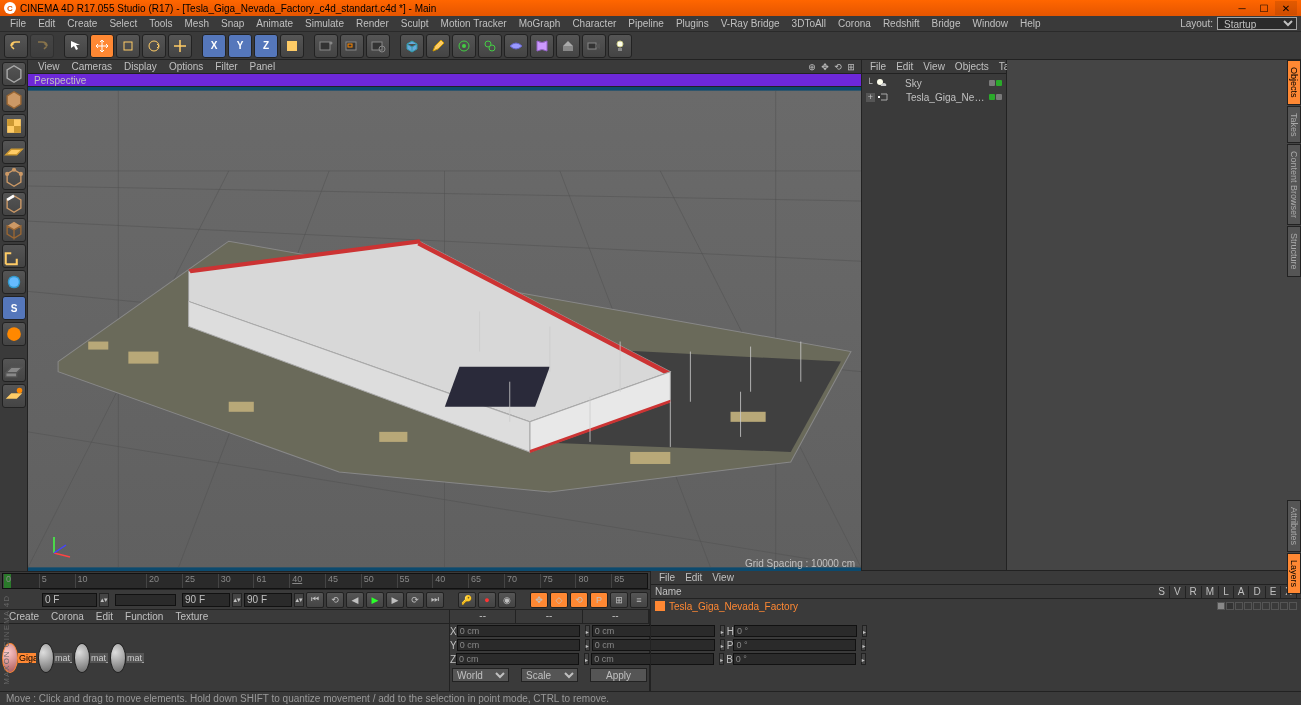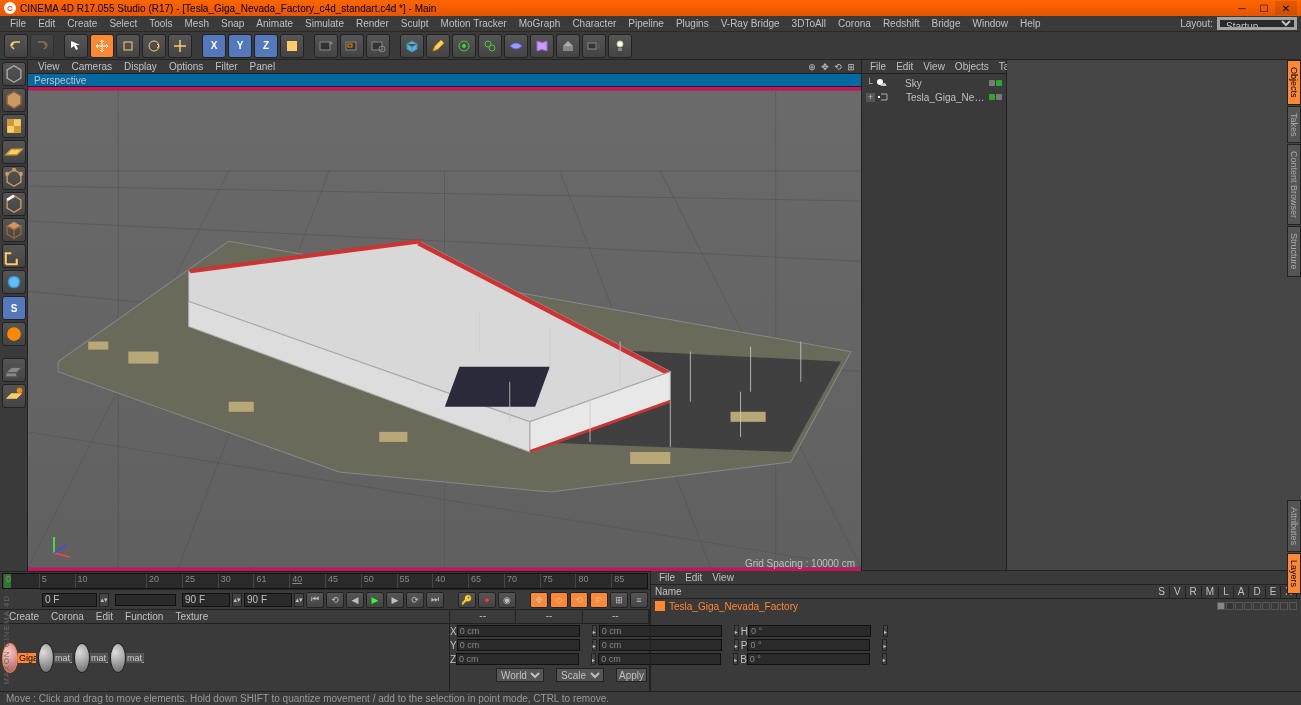--- a/index.html
+++ b/index.html
@@ -6,35 +6,35 @@
 body { width: 1301px; height: 705px; background: #3a3a3a; color: #c0c0c0; overflow: hidden; display: flex; flex-direction: column; }
 .titlebar { height: 16px; background: linear-gradient(#ff6600, #e55500); display: flex; align-items: center; padding: 0 4px; color: #000; }
 .titlebar .app-icon { width: 12px; height: 12px; background: #fff; border-radius: 50%; margin-right: 4px; display: flex; align-items: center; justify-content: center; font-size: 8px; color: #e55500; font-weight: bold; }
 .titlebar .title { flex: 1; font-size: 10px; }
 .titlebar .win-btn { width: 22px; height: 14px; display: flex; align-items: center; justify-content: center; cursor: pointer; }
 .titlebar .win-btn:last-child { background: rgba(0,0,0,0.1); }
 .menubar { height: 16px; background: #3a3a3a; display: flex; align-items: center; padding: 0 4px; border-bottom: 1px solid #2a2a2a; }
 .menubar .menu-item { padding: 1px 6px; cursor: pointer; font-size: 10px; color: #c0c0c0; }
 .menubar .spacer { flex: 1; }
 .menubar .layout-label { margin-right: 4px; }
-.menubar .layout-select { background: #2a2a2a; border: 3px solid #a3a3a3; color: #c0c0c0; font-size: 10px; width: 80px; height: 13px; padding: 0 2px; }
+.menubar .layout-select { background: #2a2a2a; border: 1px solid #a3a3a3; color: #c0c0c0; font-size: 10px; width: 80px; height: 13px; padding: 0 2px; }
 .toolbar { height: 28px; background: #3a3a3a; display: flex; align-items: center; padding: 2px 4px; gap: 2px; border-bottom: 1px solid #222; }
 .tbtn { width: 24px; height: 24px; background: linear-gradient(#555,#444); border: 1px solid #222; border-radius: 3px; cursor: pointer; display: flex; align-items: center; justify-content: center; font-size: 12px; }
 .tbtn.sep { width: 6px; background: none; border: none; }
 .tbtn svg { width: 16px; height: 16px; }
 .main-area { flex: 1; display: flex; overflow: hidden; }
 .left-toolbar { width: 28px; background: #3a3a3a; display: flex; flex-direction: column; gap: 2px; padding: 2px; border-right: 1px solid #222; }
 .ltbtn { width: 24px; height: 24px; background: linear-gradient(#555,#444); border: 1px solid #222; border-radius: 3px; cursor: pointer; display: flex; align-items: center; justify-content: center; font-size: 12px; }
 .viewport-area { flex: 1; display: flex; flex-direction: column; background: #606060; }
 .view-menu { height: 14px; background: #3a3a3a; display: flex; align-items: center; padding: 0 4px; border-bottom: 1px solid #222; }
 .view-menu .vm-item { padding: 0 6px; cursor: pointer; font-size: 10px; }
 .view-menu .vm-spacer { flex: 1; }
 .view-menu .vm-icon { width: 12px; height: 12px; cursor: pointer; margin-left: 1px; font-size: 9px; display: flex; align-items: center; justify-content: center; }
-.view-label { height: 13px; background: #0369a1; padding: 0 6px; font-size: 10px; display: flex; align-items: center; border-bottom: 1px solid #222; }
-.viewport { flex: 1; background: #be185d; position: relative; overflow: hidden; }
+.view-label { height: 13px; background: #6d28d9; padding: 0 6px; font-size: 10px; display: flex; align-items: center; border-bottom: 1px solid #222; }
+.viewport { flex: 1; background: #0c4a6e; position: relative; overflow: hidden; }
 .viewport .grid-info { position: absolute; bottom: 2px; right: 6px; font-size: 10px; color: #c0c0c0; }
 .viewport .axis-gizmo { position: absolute; bottom: 10px; left: 18px; width: 30px; height: 30px; }
 .viewport svg.scene { width: 100%; height: 100%; }
 .right-panels { width: 440px; background: #3a3a3a; display: flex; flex-direction: column; border-left: 1px solid #222; }
 .right-top { flex: 1; display: flex; border-bottom: 1px solid #222; }
 .objects-panel { width: 145px; display: flex; flex-direction: column; border-right: 1px solid #222; }
 .panel-menu { height: 14px; background: #3a3a3a; display: flex; align-items: center; padding: 0 4px; border-bottom: 1px solid #222; gap: 2px; }
 .panel-menu .pm-item { padding: 0 4px; cursor: pointer; font-size: 10px; }
 .panel-menu .pm-spacer { flex: 1; }
 .panel-menu .pm-icon { width: 10px; height: 10px; cursor: pointer; font-size: 8px; }
@@ -70,23 +70,23 @@
 .mat-item { width: 34px; display: flex; flex-direction: row; align-items: center; cursor: pointer; }
 .mat-ball { width: 30px; height: 30px; border-radius: 50%; background: radial-gradient(circle at 30% 30%, #ddd, #666); border: 1px solid #222; }
 .mat-ball.sel { border: 1px solid #ff8833; }
 .mat-name { font-size: 9px; background: #ff8833; color: #000; padding: 0 1px; width: 100%; text-align: center; white-space: nowrap; overflow: hidden; }
 .mat-name.dim { background: #555; color: #ccc; }
 .coord-panel { width: 200px; display: flex; flex-direction: column; border-right: 1px solid #222; }
 .coord-header { height: 14px; display: flex; border-bottom: 1px solid #222; }
 .coord-header div { flex: 1; text-align: center; font-size: 10px; border-right: 1px solid #222; }
 .coord-row { height: 14px; display: flex; align-items: center; }
 .coord-row .clabel { width: 14px; text-align: center; font-size: 10px; }
-.coord-row .cinput { flex: 1; height: 12px; background: #2a2a2a; border: 1px solid #111; color: #888; font-size: 9px; padding: 0 2px; margin-right: 12px; }
+.coord-row .cinput { flex: 1; height: 12px; background: #2a2a2a; border: 1px solid #111; color: #888; font-size: 9px; padding: 0 2px; margin-right: 5px; }
 .coord-row .cspinner { width: 8px; height: 12px; background: #444; border: 1px solid #222; margin-right: 2px; font-size: 6px; display: flex; align-items: center; justify-content: center; }
-.coord-bottom { display: flex; gap: 12px; padding: 2px; margin-left: 44px; }
+.coord-bottom { display: flex; gap: 12px; padding: 2px; }
 .coord-bottom select, .coord-bottom button { flex: 1; height: 14px; background: #555; border: 1px solid #222; color: #c0c0c0; font-size: 10px; }
 .maxon-logo { position: absolute; bottom: 20px; left: 2px; writing-mode: vertical-rl; transform: rotate(180deg); font-size: 8px; color: #666; letter-spacing: 1px; }
 .structure-panel { flex: 1; display: flex; flex-direction: column; }
 .struct-header { height: 14px; background: #3a3a3a; display: flex; align-items: center; padding: 0 4px; font-size: 10px; border-bottom: 1px solid #222; }
 .struct-cols { height: 12px; display: flex; font-size: 9px; border-bottom: 1px solid #222; }
 .struct-cols div { padding: 0 4px; border-right: 1px solid #222; }
 .struct-row { height: 14px; display: flex; align-items: center; padding: 0 4px; font-size: 10px; }
 .struct-row .licon { width: 10px; height: 10px; background: #ff8833; margin-right: 4px; }
 .struct-row .litem { color: #ff8833; }
 .struct-row .ldots { display: flex; gap: 1px; margin-left: auto; }

